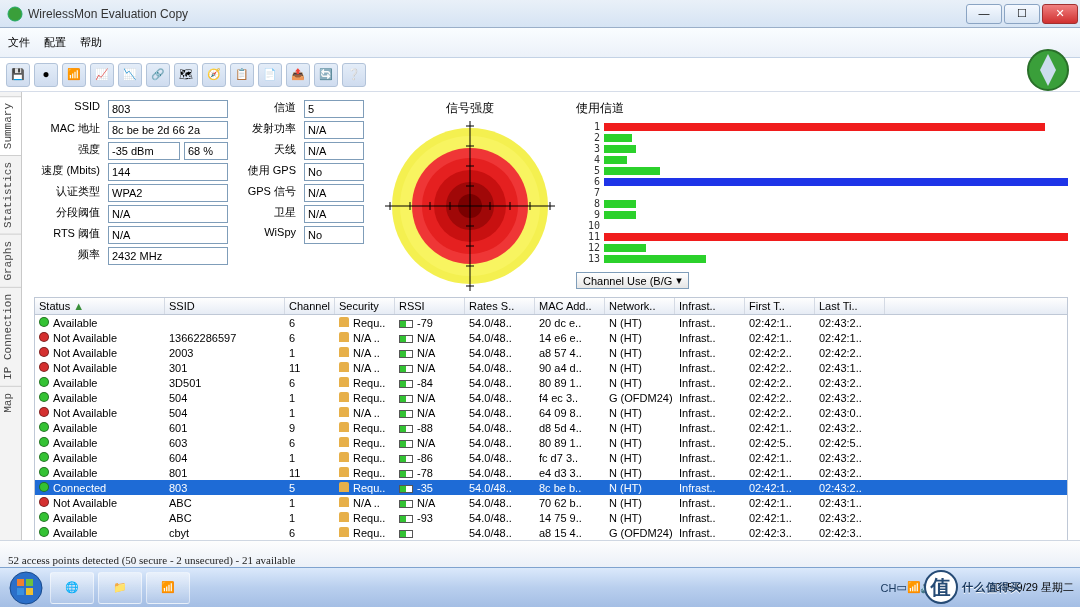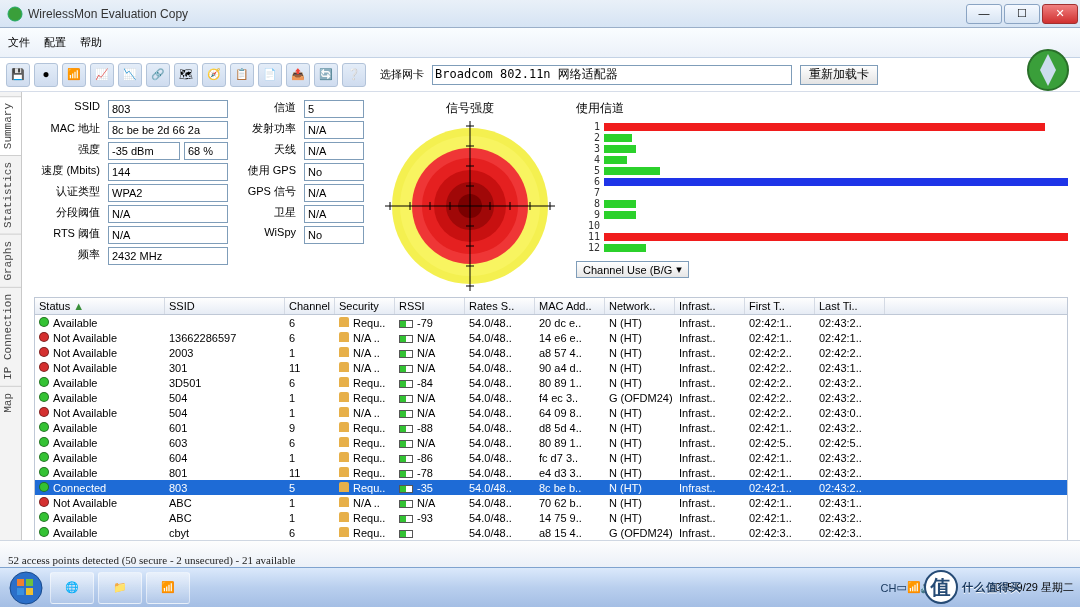--- a/index.html
+++ b/index.html
@@ -101,25 +101,20 @@
   <div class="tool-ico">📈</div>
   <div class="tool-ico">📉</div>
   <div class="tool-ico">🔗</div>
   <div class="tool-ico">🗺</div>
   <div class="tool-ico">🧭</div>
   <div class="tool-ico">📋</div>
   <div class="tool-ico">📄</div>
   <div class="tool-ico">📤</div>
   <div class="tool-ico">🔄</div>
   <div class="tool-ico">❔</div>
-  <div class="nic-row">
-    <span>选择网卡</span>
-    <input class="nic-select" readonly="" value="Broadcom 802.11n 网络适配器" style="">
-    <button class="reload-btn">重新加载卡</button>
-  </div>
 </div>
 
 <svg class="brand-ico" viewBox="0 0 44 44">
     <circle cx="22" cy="22" r="20" fill="#3a9f3a" stroke="#2a6f2a" stroke-width="2"></circle>
     <path d="M22 6 L30 22 L22 38 L14 22 Z" fill="#cde"></path>
   </svg>
 
 <div class="content-wrap">
   <div class="side-tabs">
     <div class="side-tab active">Summary</div>
@@ -292,20 +287,26 @@
               <div class="ch-bar-track">
                 <div class="ch-bar" style="width: 100%; background: rgb(240, 28, 28);"></div>
               </div>
             </div>
             <div class="ch-row">
               <div class="ch-label">12</div>
               <div class="ch-bar-track">
                 <div class="ch-bar" style="width: 9%; background: rgb(43, 209, 43);"></div>
               </div>
             </div>
+            <div class="ch-row">
+              <div class="ch-label">13</div>
+              <div class="ch-bar-track">
+                <div class="ch-bar" style="width: 22%; background: rgb(43, 209, 43);"></div>
+              </div>
+            </div>
           </div>
         <div class="ch-select">
             <span>Channel Use (B/G</span> 
             <span>▾</span>
           </div>
       </div>
     </div>
 
     <div class="ap-table-wrap">
       <div class="ap-header">

